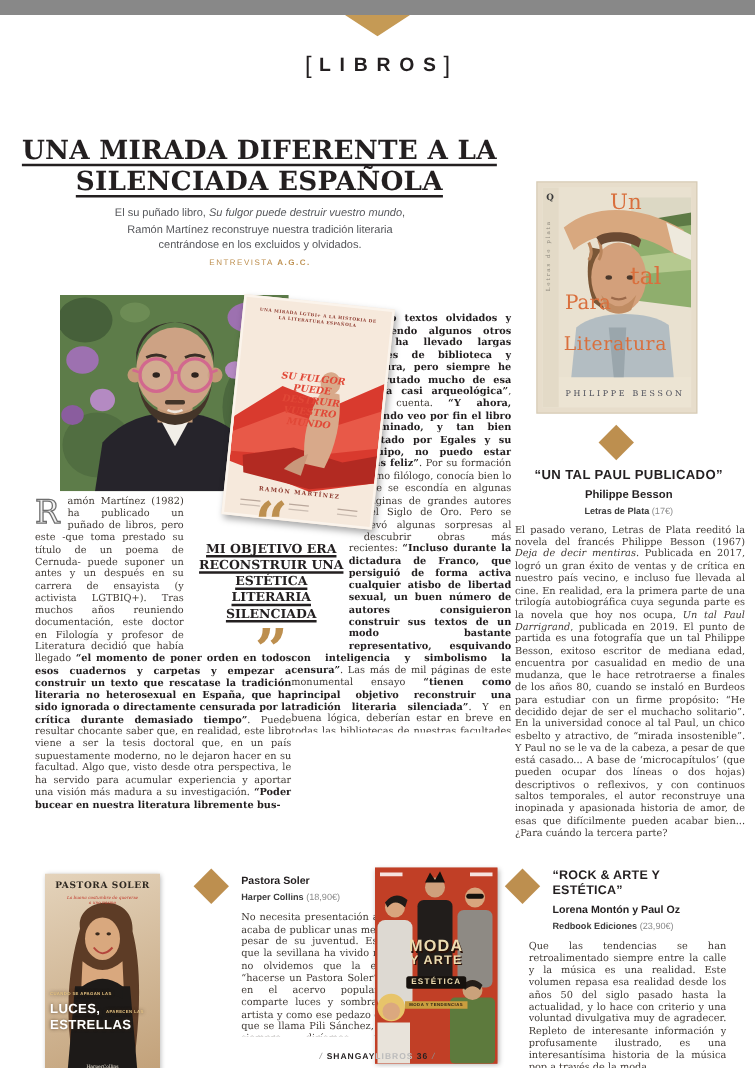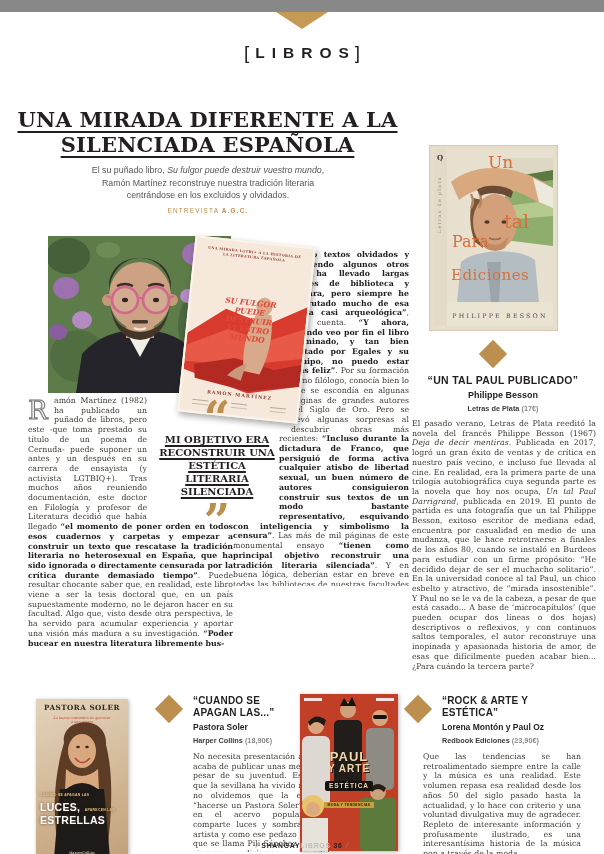--- a/index.html
+++ b/index.html
@@ -75,21 +75,21 @@
                    font-size:4.5px;letter-spacing:1.5px;color:#8f8a7e}
   .paul-t{position:absolute;color:#d96f3d;z-index:2;font-family:"DejaVu Serif",serif}
   .paul-author-band{position:absolute;bottom:7px;left:13px;right:0;text-align:center;z-index:2;
                     font-size:6.3px;letter-spacing:2.2px;color:#4a4c58}
   .diamond{width:20px;height:20px;background:#bd8f4f;transform:rotate(45deg)}
   .review-head{font-family:"Liberation Sans",sans-serif;font-weight:700;color:#231f20}
   .paul-heading{position:absolute;left:408px;top:362px;width:190px;text-align:center;
                 font-size:10.5px;letter-spacing:.3px}
   .paul-author{position:absolute;left:408px;top:378px;width:190px;text-align:center;font-size:9px}
   .pub-line{font-family:"Liberation Sans",sans-serif;font-size:7.3px;color:#3c3c3c;font-weight:700}
-  .pub-line .price{font-weight:700;color:#8a8a8a}
+  .pub-line .price{font-weight:400;color:#8a8a8a}
   .paul-pub{position:absolute;left:408px;top:392px;width:190px;text-align:center}
   .paul-body{position:absolute;left:412px;top:407px;width:184px;height:256px}
 
   
   .pastora-cover{position:absolute;left:36px;top:687px;width:92px;height:159px;overflow:hidden;
                  background:linear-gradient(160deg,#e4d3bb,#c2a179);box-shadow:1px 1px 4px rgba(0,0,0,.3)}
   .pastora-top{position:absolute;top:4px;left:0;right:0;text-align:center;
                font-size:7.2px;font-weight:700;letter-spacing:.5px;color:#2e2821}
   .pastora-tagline{position:absolute;top:17px;left:16px;width:60px;text-align:center;
                    font-size:3.4px;line-height:4.4px;font-style:italic;color:#c03b2e}
@@ -250,21 +250,21 @@
         <ellipse cx="57" cy="72" rx="2.6" ry="1.8" fill="#4a382c"></ellipse>
         <path d="M42,88 Q48,91 54,88" stroke="#9c6a4a" stroke-width="1.6" fill="none"></path>
         <path d="M4,32 C28,12 66,14 100,34 L94,54 C64,34 34,32 12,50 Z" fill="#d8a87f"></path>
         <path d="M24,44 q4,8 0,14 M32,42 q4,9 0,16" stroke="#b9855c" stroke-width="2.4" fill="none"></path>
         <polygon points="86,28 106,38 106,58 92,52" fill="#eee9dd"></polygon>
         <path d="M30,40 C36,34 60,34 66,42 L64,48 C54,42 40,42 34,46 Z" fill="#6b4a33"></path>
       </svg>
       <span class="paul-t" style="left:54px;top:2px;font-size:17px">Un</span>
       <span class="paul-t" style="left:70px;top:60px;font-size:19px">tal</span>
       <span class="paul-t" style="left:18px;top:82px;font-size:16px">Para</span>
-      <span class="paul-t" style="left:17px;top:116px;font-size:15px;letter-spacing:.5px">Ediciones</span>
+      <span class="paul-t" style="left:17px;top:116px;font-size:15px;letter-spacing:.5px">Literatura</span>
       <span class="paul-author-band">PHILIPPE BESSON</span>
     </div>
   </div>
   <div class="diamond" style="position:absolute;left:483px;top:332px"></div>
   <div class="review-head paul-heading">“UN TAL PAUL PUBLICADO”</div>
   <div class="review-head paul-author">Philippe Besson</div>
   <div class="pub-line paul-pub">
     <span>Letras de Plata</span>
     <span class="price">(17€)</span>
   </div>
@@ -289,21 +289,20 @@
       <div><span class="pastora-big">LUCES,</span>
            <span class="pastora-small">APARECEN LAS</span></div>
       <div class="pastora-big">ESTRELLAS</div>
     </div>
     <div class="pastora-pub">HarperCollins</div>
   </div>
 
   <div class="block pastora-block">
     <div class="diamond"></div>
     <div class="block-head">
-      <div class="review-head block-heading">“CUANDO SE APAGAN LAS...”</div>
       <div class="review-head block-author">Pastora Soler</div>
       <div class="pub-line block-pub">
         <span>Harper Collins</span>
         <span class="price">(18,90€)</span>
       </div>
     </div>
     <div class="body-text pastora-body"><span>No necesita presentación alguna, y acaba de publicar unas memorias a pesar de su juventud. Está claro que la sevillana ha vivido mucho, y no olvidemos que la expresión “hacerse un Pastora Soler” ya está en el acervo popular. Aquí comparte luces y sombras, como artista y como ese pedazo de mujer que se llama Pili Sánchez, a la que siempre diríamos “quédate conmigo”.</span></div>
   </div>
 
   <div class="rock-cover">
@@ -321,21 +320,21 @@
       <circle cx="13" cy="112" r="11" fill="#e7c46a"></circle>
       <circle cx="13" cy="115" r="7" fill="#dba87f"></circle>
       <rect x="2" y="124" width="26" height="33" fill="#e8e3da"></rect>
       <rect x="60" y="104" width="36" height="53" rx="4" fill="#5d7a3d"></rect>
       <circle cx="78" cy="98" r="8" fill="#caa27b"></circle>
       <path d="M70,94 Q78,86 86,94 L84,98 Q78,92 72,98 Z" fill="#241d18"></path>
     </svg>
     <span class="author-bar" style="left:4px;top:4px"></span>
     <span class="author-bar" style="right:4px;top:4px"></span>
     <div class="rock-badge">
-      <div class="rock-t1">PAUL</div>
+      <div class="rock-t1">MODA</div>
       <div class="rock-t2">Y ARTE</div>
       <div><span class="rock-t3">ESTÉTICA</span></div>
       <div><span class="rock-banner">MODA Y TENDENCIAS</span></div>
     </div>
   </div>
 
   <div class="block rock-block">
     <div class="diamond"></div>
     <div class="block-head">
       <div class="review-head block-heading">“ROCK &amp; ARTE Y ESTÉTICA”</div>

